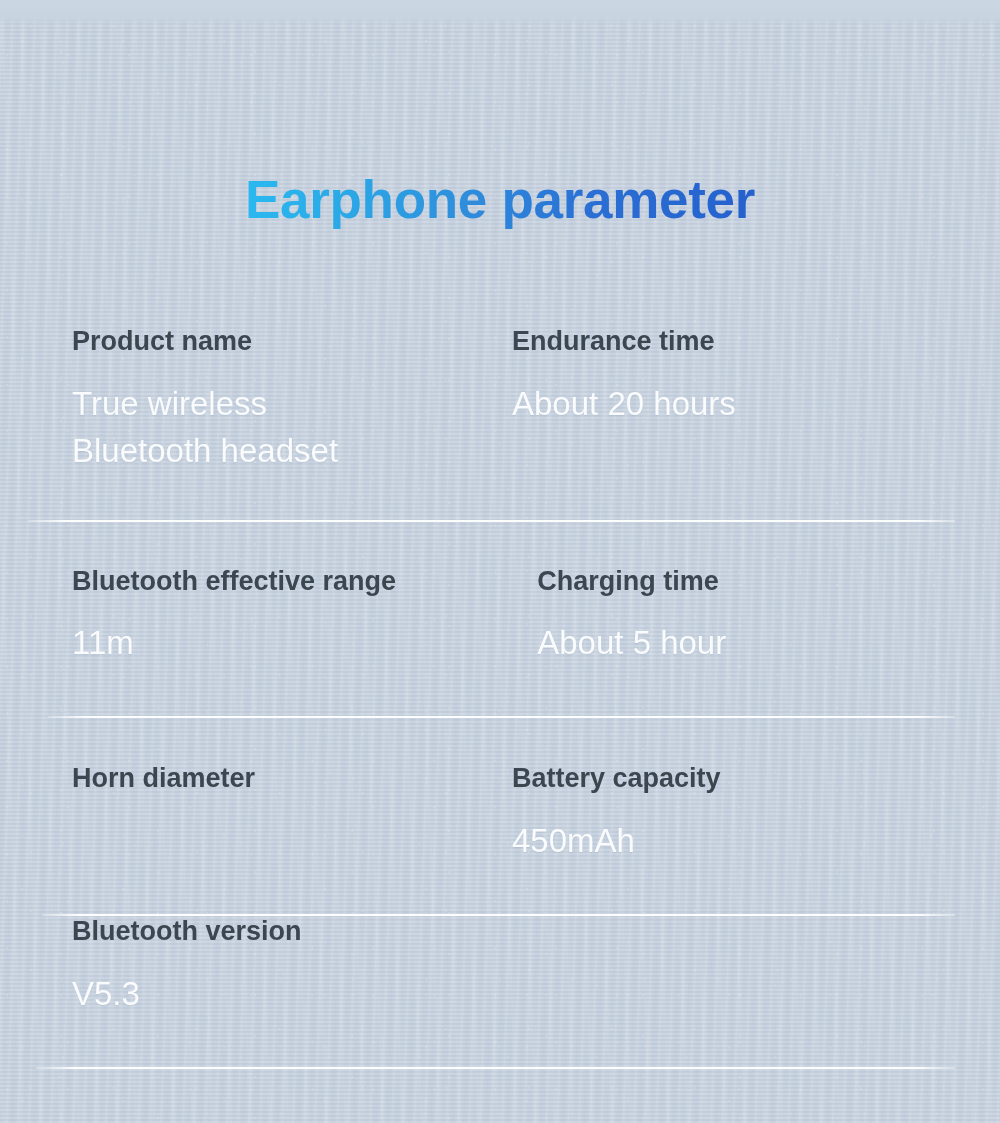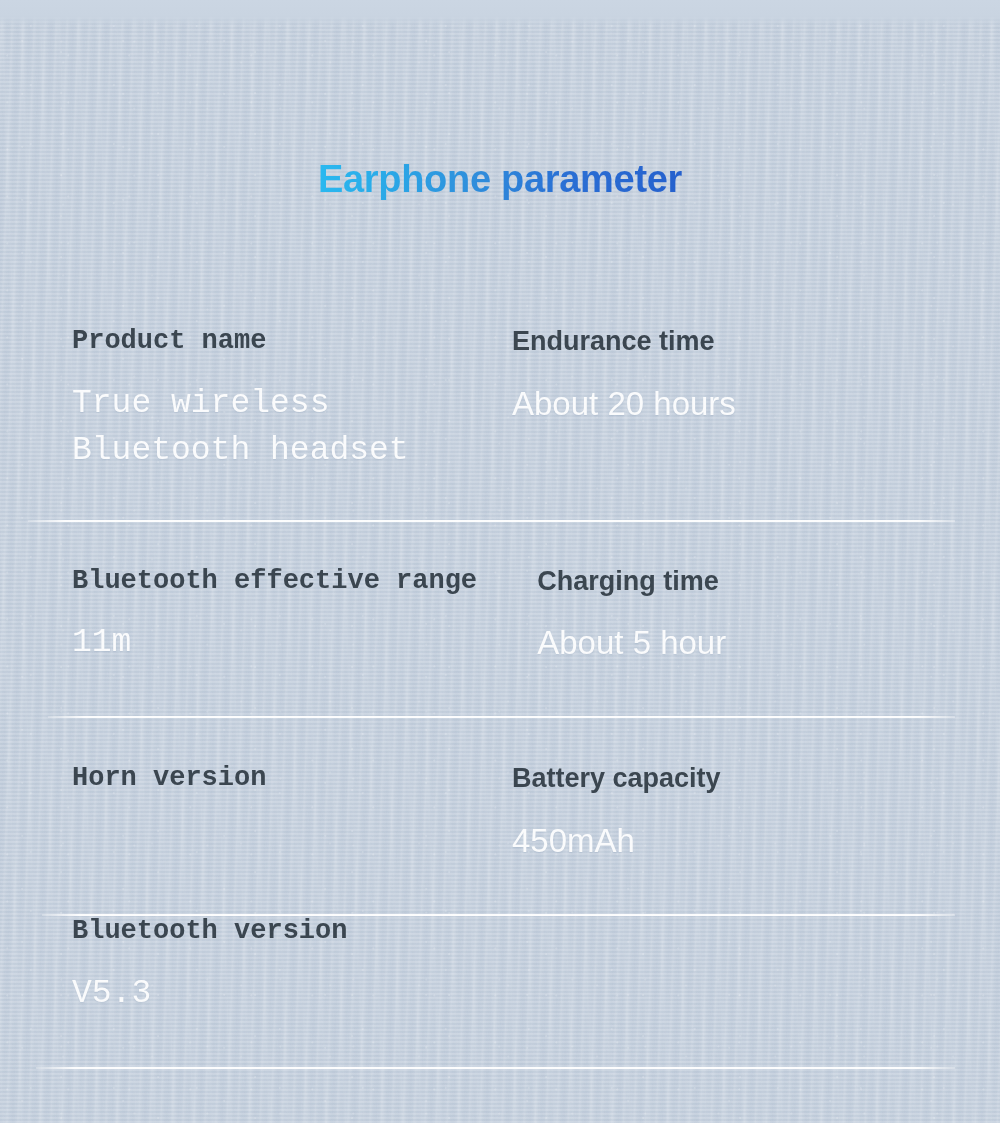--- a/index.html
+++ b/index.html
@@ -94,21 +94,21 @@
   .title-wrap {
     position: absolute;
     top: 133px;
     left: 0;
     right: 0;
     text-align: center;
   }
 
   #sheet-title {
     display: inline-block;
-    font-size: 38px;
+    font-size: 53px;
     font-weight: 700;
     letter-spacing: -0.3px;
     background-image: linear-gradient(
       95deg,
       #2ab9f0 0%,
       #2aabe8 17%,
       #2f8fdc 42%,
       #2a6fd4 68%,
       #2560cd 100%
     );
@@ -134,21 +134,21 @@
   .row-cells {
     display: flex;
     box-sizing: border-box;
     padding-left: 72px;
   }
 
   .spec-cell {
     box-sizing: border-box;
   }
 
-  .spec-cell.col-left  { width: 440px; font-family: Liberation Mono, monospace; }
+  .spec-cell.col-left  { width: 440px; }
   .spec-cell.col-right { width: 470px; }
 
   .spec-label {
     font-size: 27px;
     font-weight: 700;
     color: #3b4650;
     line-height: 1.18;
     white-space: nowrap;
   }
 
@@ -229,21 +229,21 @@
           <div class="spec-label">Charging time</div>
           <div class="spec-value">About 5 hour</div>
         </div>
       </div>
       <div class="row-divider"></div>
     </div>
 
     <div class="spec-row row-2">
       <div class="row-cells">
         <div class="spec-cell col-left">
-          <div class="spec-label">Horn version</div>
+          <div class="spec-label">Horn diameter</div>
         </div>
         <div class="spec-cell col-right">
           <div class="spec-label">Battery capacity</div>
           <div class="spec-value">450mAh</div>
         </div>
       </div>
       <div class="row-divider"></div>
     </div>
 
     <div class="spec-row row-3">

